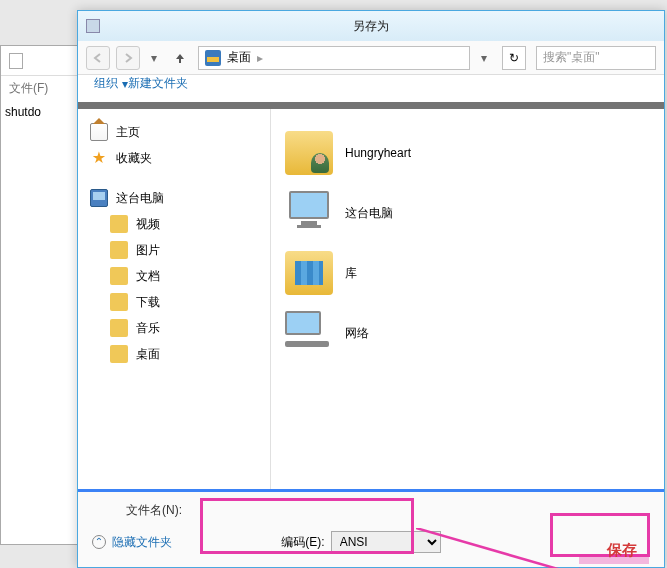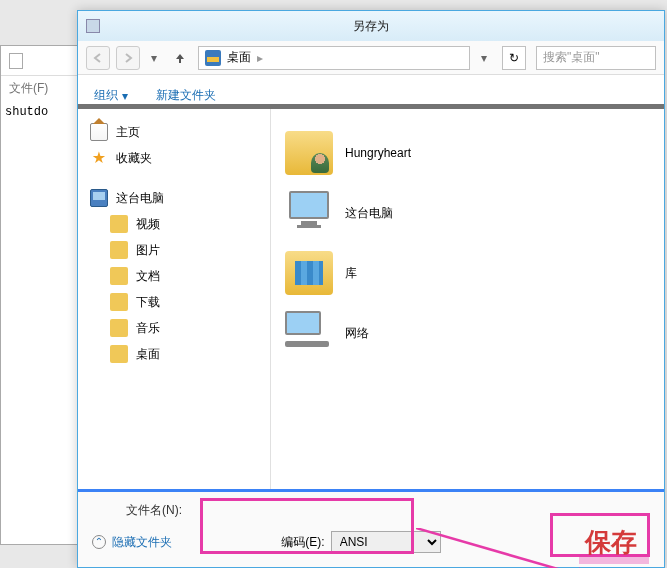--- a/index.html
+++ b/index.html
@@ -2,21 +2,21 @@
 <html><head>
 <meta charset="utf-8">
 <style>
 * { margin: 0; padding: 0; box-sizing: border-box; font-family: "Microsoft YaHei", "Segoe UI", sans-serif; font-size: 12px; }
 body { width: 667px; height: 568px; background: #e8e8e8; position: relative; overflow: hidden; }
 
 
 .bg-notepad { position: absolute; left: 0; top: 45px; width: 80px; height: 500px; background: #fff; border: 1px solid #aaa; }
 .bg-notepad .bg-title { height: 30px; background: #fff; border-bottom: 1px solid #ddd; display: flex; align-items: center; padding-left: 8px; }
 .bg-notepad .bg-menu { padding: 4px 8px; color: #737373; }
-.bg-notepad .bg-content { padding: 4px 4px; font-family: Liberation Mono, monospace; }
+.bg-notepad .bg-content { padding: 4px 4px; font-family: Liberation Sans, sans-serif; }
 
 
 .streak { position: absolute; left: 0; top: 250px; width: 10px; height: 200px; background: linear-gradient(135deg, transparent 0%, #0a3d8f 30%, #0a3d8f 70%, transparent 100%); transform: skewY(-50deg); }
 
 
 .dialog { position: absolute; left: 77px; top: 10px; width: 588px; height: 558px; background: #fff; border: 1px solid #4aa8e0; box-shadow: 0 0 10px rgba(0,0,0,0.2); display: flex; flex-direction: column; }
 
 .titlebar { height: 30px; background: linear-gradient(#eaf6fd, #d8ecf8); display: flex; align-items: center; justify-content: center; color: #222; position: relative; }
 .titlebar .title-icon { position: absolute; left: 8px; width: 14px; height: 14px; background: #c8d8e8; border: 1px solid #88a; }
 
@@ -27,21 +27,21 @@
 .up-btn { width: 24px; height: 24px; display: flex; align-items: center; justify-content: center; color: #555; cursor: pointer; }
 
 .addressbar { flex: 1; height: 24px; border: 1px solid #c0c0c0; background: #fff; display: flex; align-items: center; padding: 0 6px; gap: 6px; }
 .addressbar .loc-icon { width: 16px; height: 16px; background: #3a7abd; border-radius: 2px; position: relative; }
 .addressbar .loc-icon::after { content: ''; position: absolute; left: 2px; top: 7px; width: 12px; height: 5px; background: #f0c040; }
 .addressbar .loc-sep { color: #999; }
 
 .refresh-btn { width: 24px; height: 24px; border: 1px solid #c0c0c0; background: #fff; display: flex; align-items: center; justify-content: center; cursor: pointer; margin-left: 4px; }
 .searchbox { width: 120px; height: 24px; border: 1px solid #c0c0c0; background: #fff; padding: 0 6px; color: #999; display: flex; align-items: center; margin-left: 4px; }
 
-.toolbar { height: 34px; border-bottom: 5px solid #737373; display: flex; align-items: flex-end; padding: 0 16px; gap: 28px; }
+.toolbar { height: 34px; border-bottom: 7px solid #737373; display: flex; align-items: flex-start; padding: 0 16px; }
 .toolbar-item { color: #1a6db3; cursor: pointer; display: flex; align-items: center; gap: 4px; }
 
 .body-area { flex: 1; display: flex; overflow: hidden; }
 
 .sidebar { width: 193px; border-right: 1px solid #e0e0e0; padding: 10px 4px; overflow-y: auto; position: relative; }
 .sidebar::-webkit-scrollbar { width: 16px; }
 .sidebar::-webkit-scrollbar-track { background: #f0f0f0; }
 .sidebar::-webkit-scrollbar-thumb { background: #c0c0c0; }
 .side-group { margin-bottom: 14px; }
 .side-item { display: flex; align-items: center; gap: 8px; padding: 4px 8px; cursor: pointer; }
@@ -78,21 +78,21 @@
 .hl2 { right: 14px; bottom: 10px; width: 100px; height: 44px; }
 .arrow-line { position: absolute; left: 338px; top: 36px; width: 190px; height: 60px; pointer-events: none; }
 .arrow-line svg { width: 100%; height: 100%; }
 
 .footer-row { display: flex; align-items: center; justify-content: space-between; margin-top: 12px; }
 .hide-folders { display: flex; align-items: center; gap: 6px; color: #1a6db3; cursor: pointer; }
 .encoding { display: flex; align-items: center; gap: 6px; }
 .encoding select { height: 22px; border: 1px solid #a9a9a9; padding: 0 4px; width: 110px; }
 .action-buttons { display: flex; gap: 8px; }
 
-.save-marker { position: absolute; right: 30px; bottom: 8px; font-size: 26px; color: #d43a3a; font-weight: bold; pointer-events: none; z-index: 20; }
+.save-marker { position: absolute; right: 30px; bottom: 8px; font-size: 15px; color: #d43a3a; font-weight: bold; pointer-events: none; z-index: 20; }
 .save-underline { position: absolute; right: 18px; bottom: 4px; width: 70px; height: 10px; background: rgba(230, 58, 168, 0.35); pointer-events: none; z-index: 19; }
 </style>
 </head>
 <body>
 
 <div class="streak"></div>
 
 <div class="bg-notepad">
   <div class="bg-title">
       <span style="width:14px;height:16px;background:#fff;border:1px solid #aaa;"></span>

